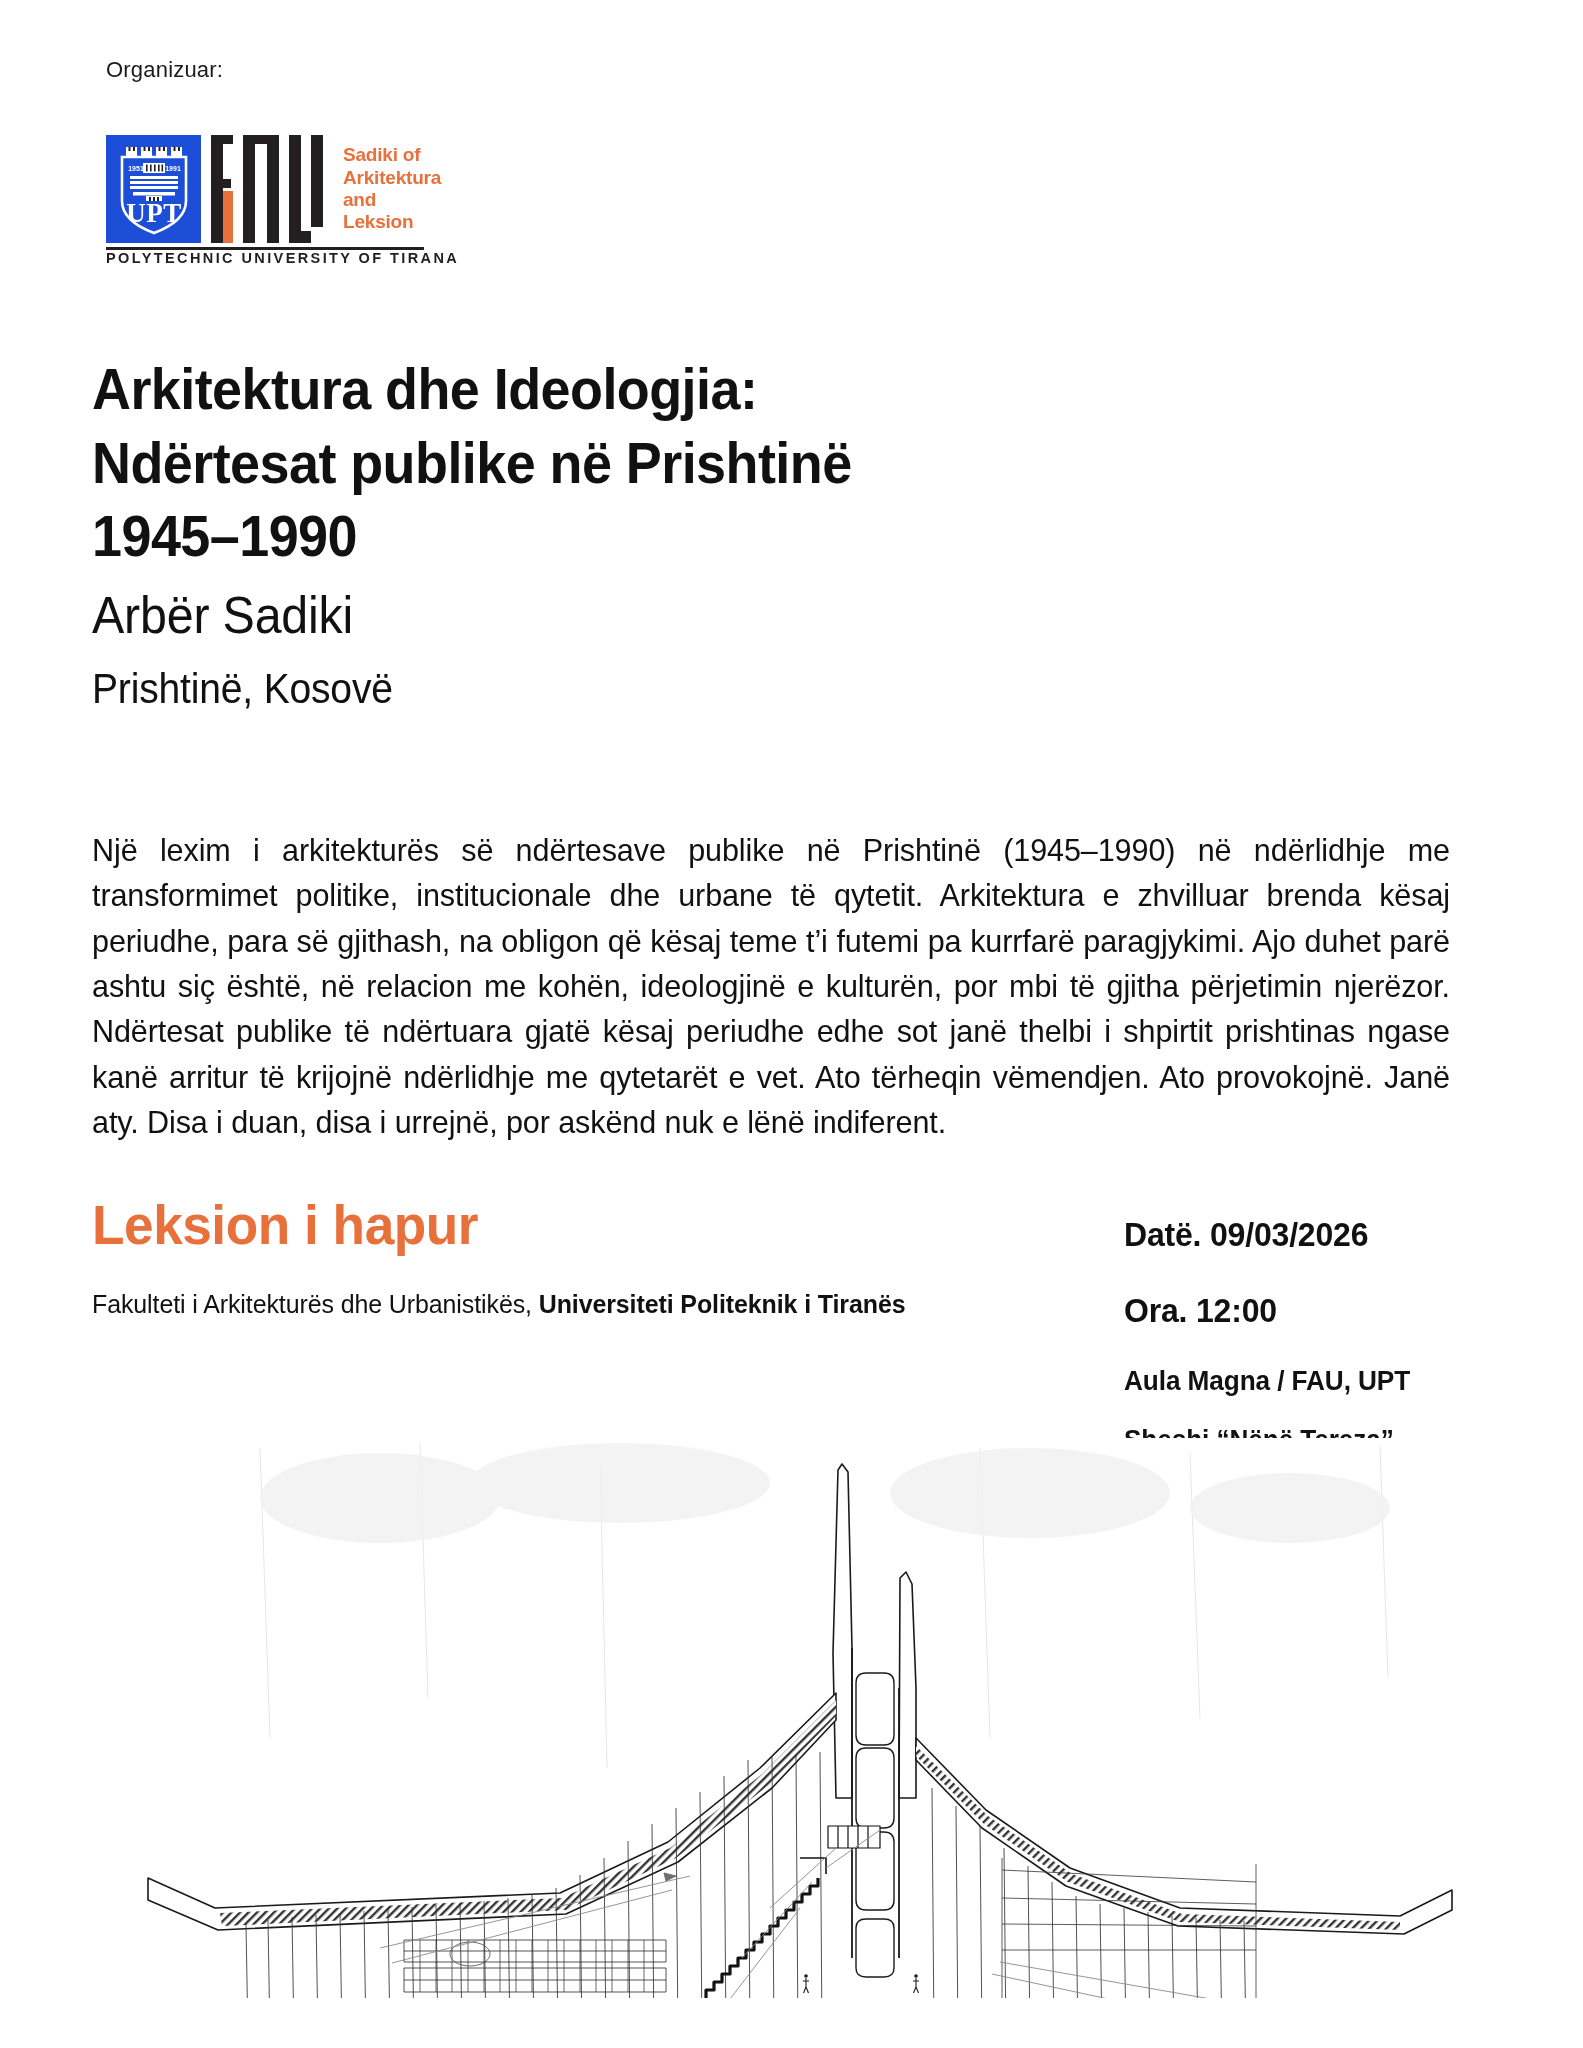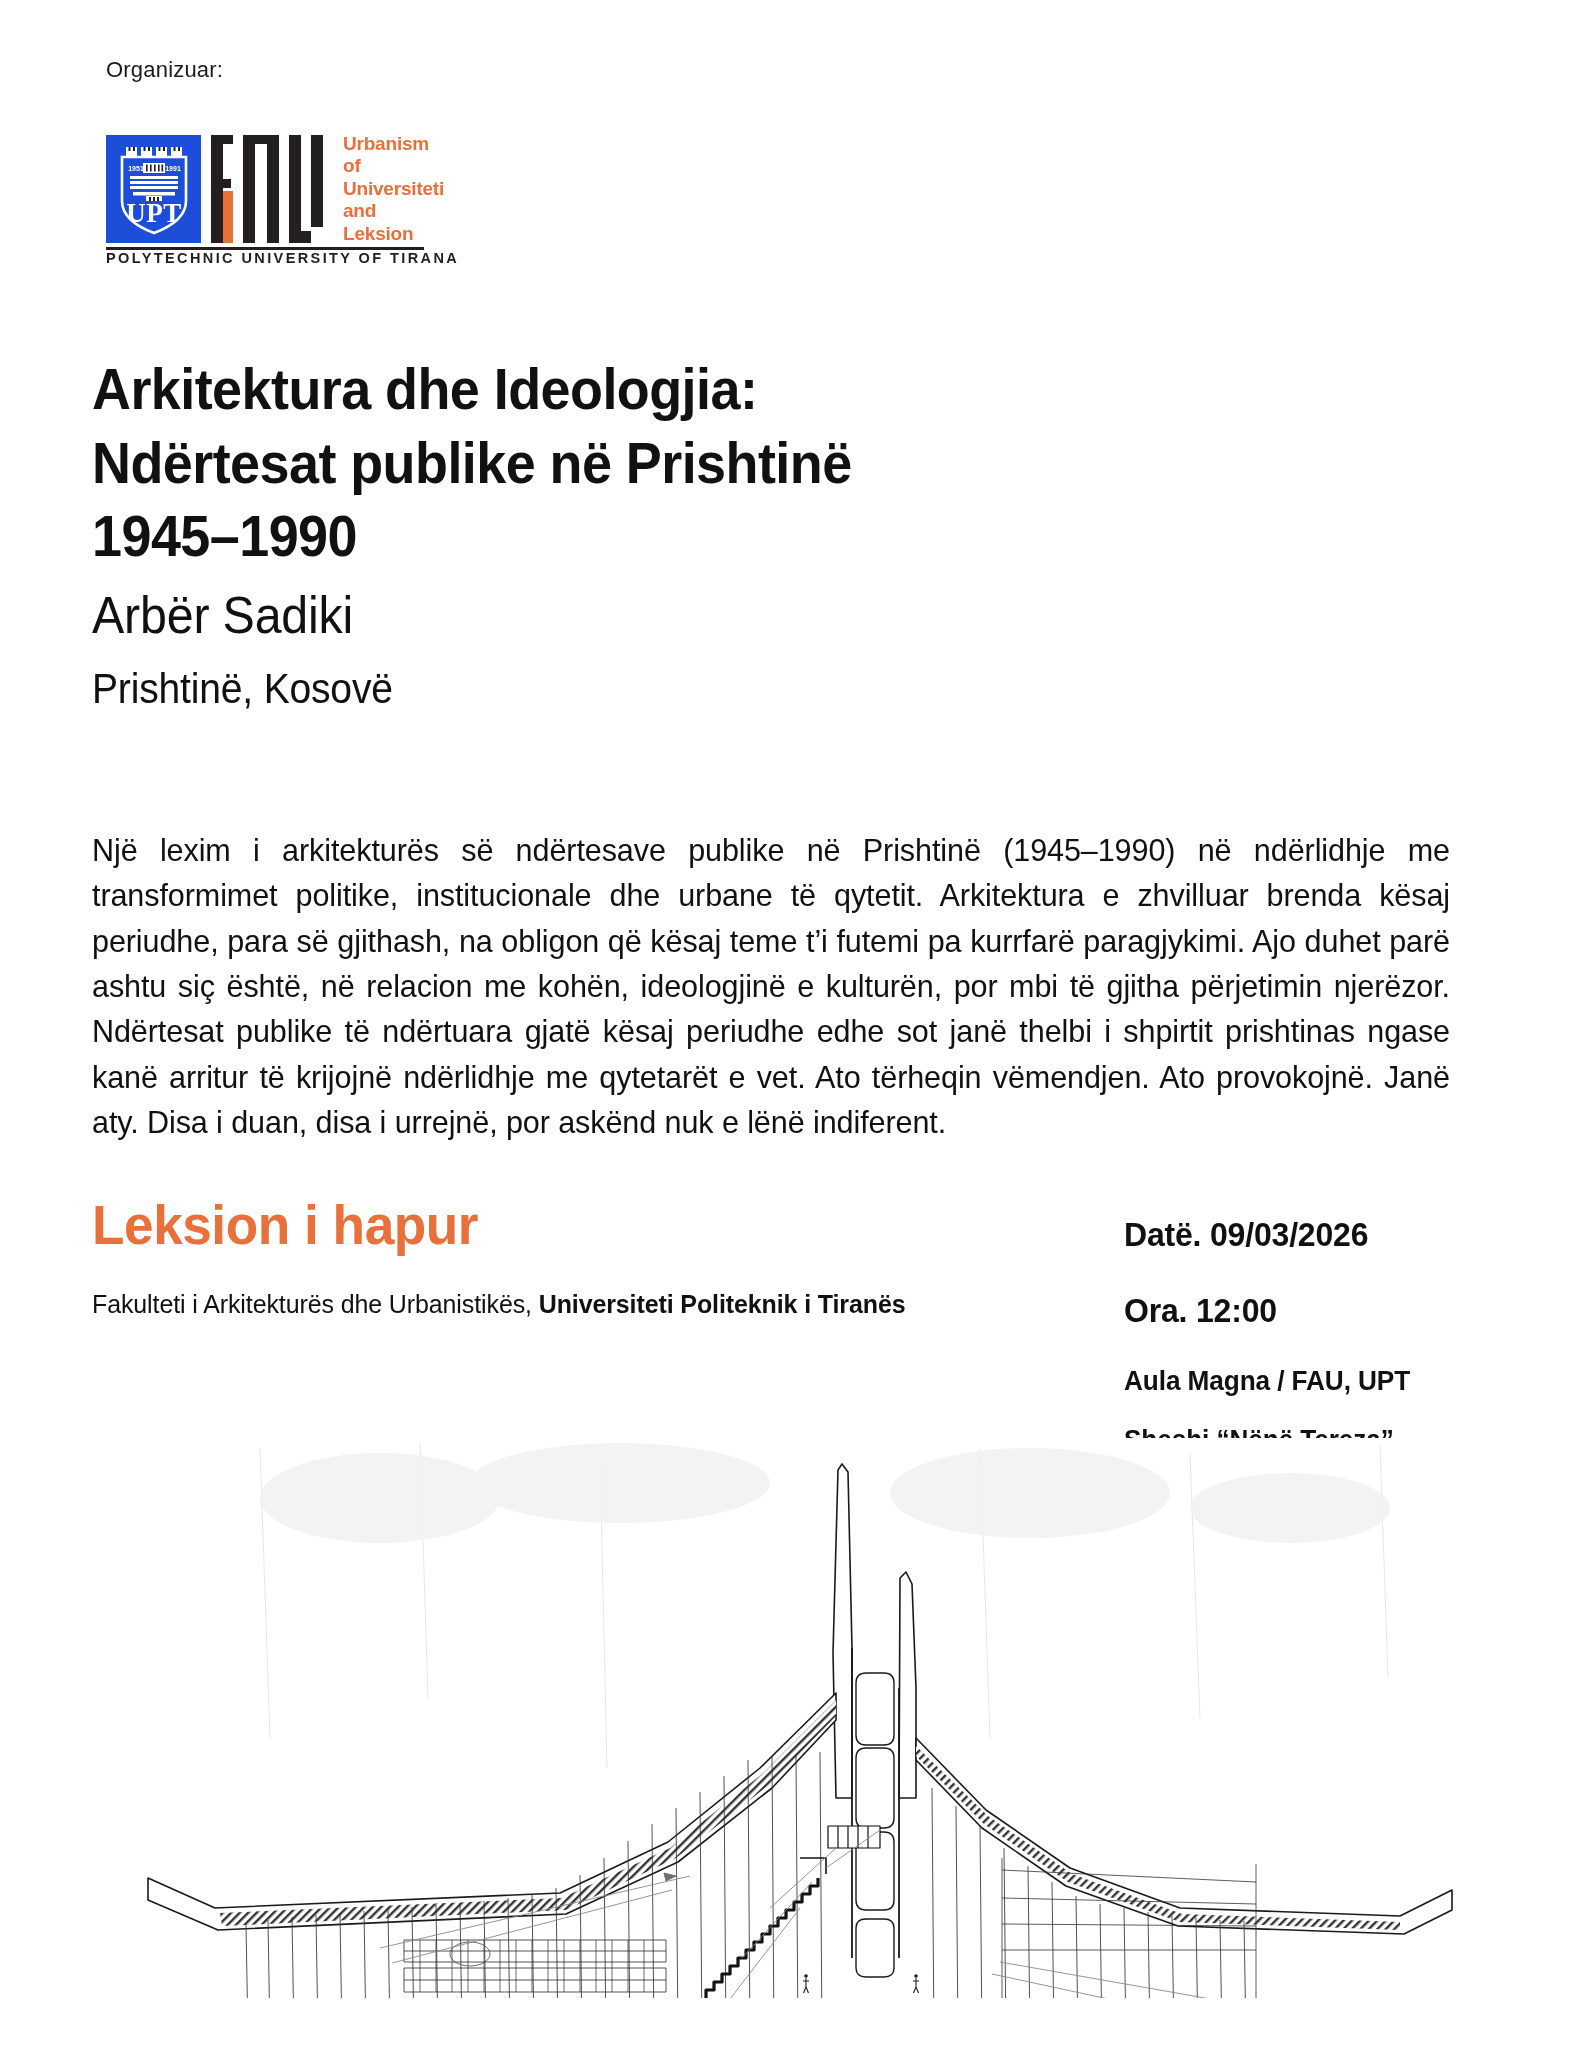--- a/index.html
+++ b/index.html
@@ -309,22 +309,22 @@
           <rect x="58" y="0" width="12" height="108" fill="#231f20"></rect>
           <rect x="46" y="0" width="12" height="9" fill="#231f20"></rect>
 
           <rect x="80" y="0" width="12" height="108" fill="#231f20"></rect>
           <rect x="102" y="0" width="12" height="92" fill="#231f20"></rect>
           <rect x="92" y="96" width="10" height="12" fill="#231f20"></rect>
         </svg>
       </div>
 
       <div class="fau-text">
-        <div>Urbanism of</div>
-        <div>Universiteti</div>
+        <div>Sadiki of</div>
+        <div>Arkitektura</div>
         <div>and Leksion</div>
       </div>
     </div>
     <div class="logo-rule"></div>
     <div class="logo-caption">POLYTECHNIC UNIVERSITY OF TIRANA</div>
   </div>
 
   <div class="title-block">
     <div class="title-line">Arkitektura dhe Ideologjia:</div>
     <div class="title-line">Ndërtesat publike në Prishtinë</div>

